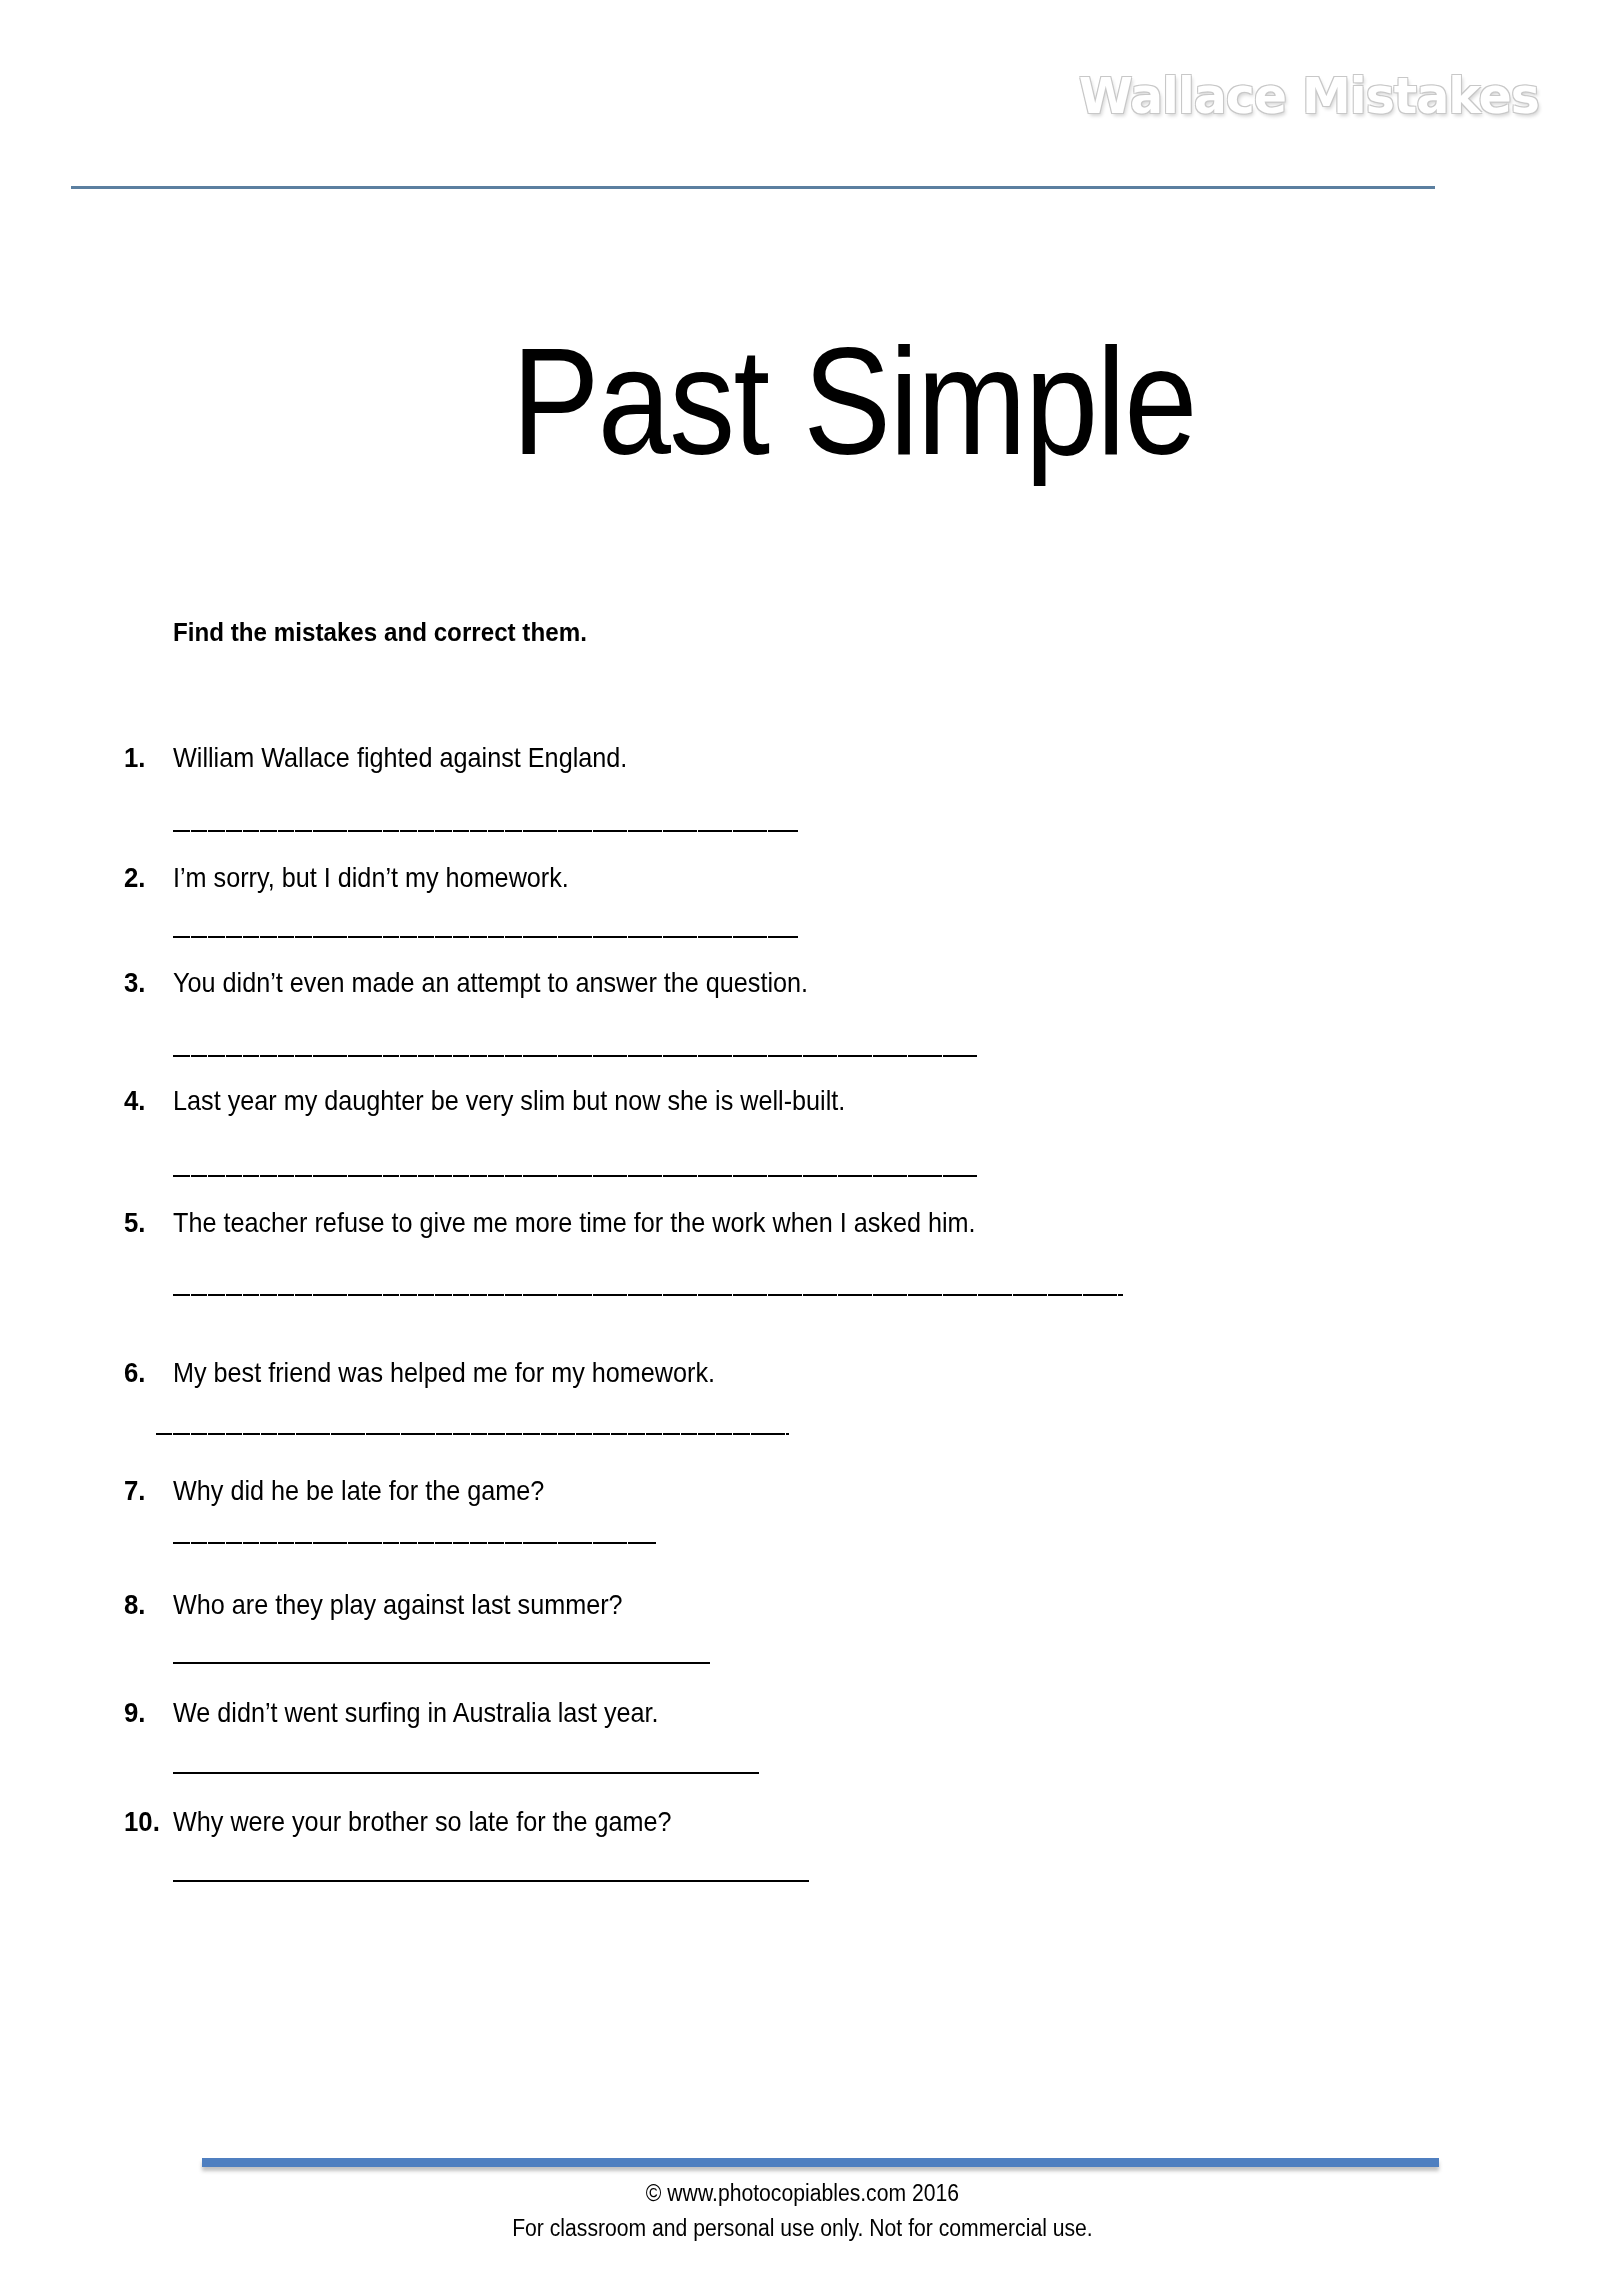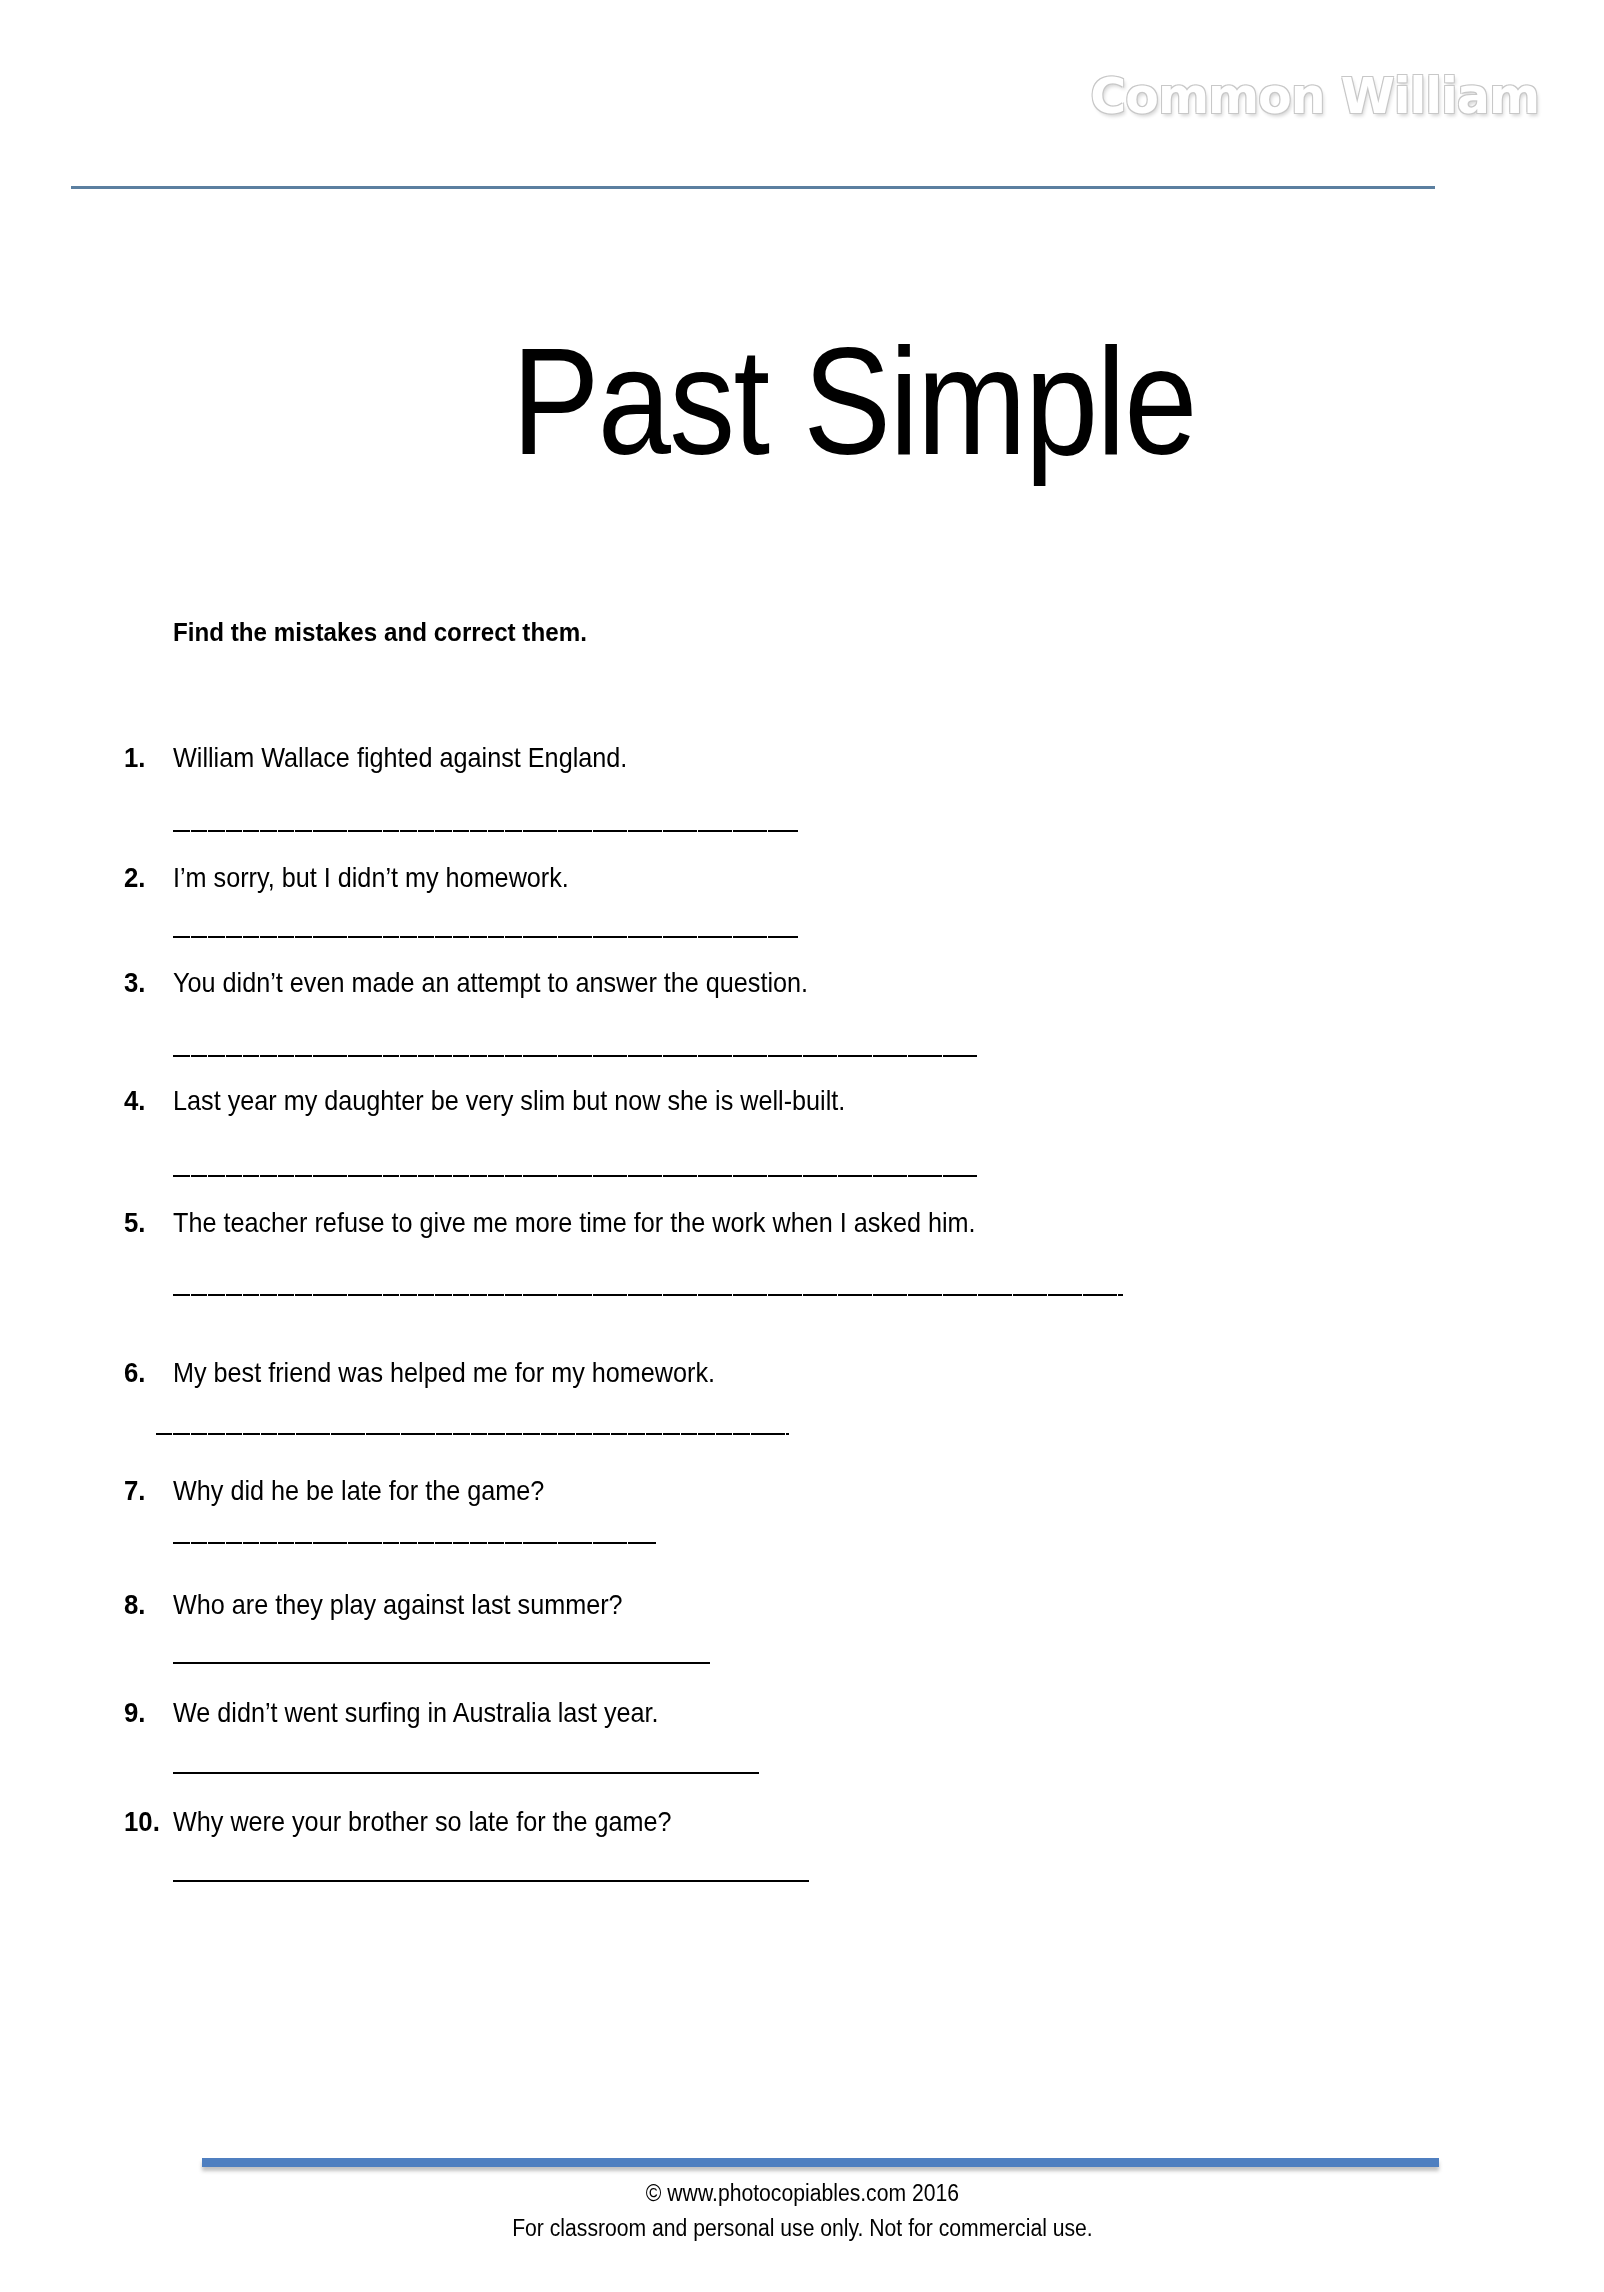--- a/index.html
+++ b/index.html
@@ -33,21 +33,21 @@
   .footer-bar {
     left: 202px; top: 2158px; width: 1237px; height: 8.7px; background: #4f7fc0;
     box-shadow: 0 3.9px 3.9px rgba(120,120,120,0.45);
   }
   .footer-line { left: 0; width: 1605px; text-align: center; font-size: 23px; line-height: 29px;
                  transform: scaleX(0.92); transform-origin: 802px 0; }
 </style>
 </head>
 <body>
 
-<div class="abs brand">Common William</div>
+<div class="abs brand">Wallace Mistakes</div>
 <div class="abs header-rule"></div>
 
 <div class="abs title">Past Simple</div>
 
 <div class="abs instruction">Find the mistakes and correct them.</div>
 
 <div class="item" style="top:740px">
   <span class="item-num">1.</span>
   <span class="item-text">William Wallace fighted against England.</span>
 </div>

